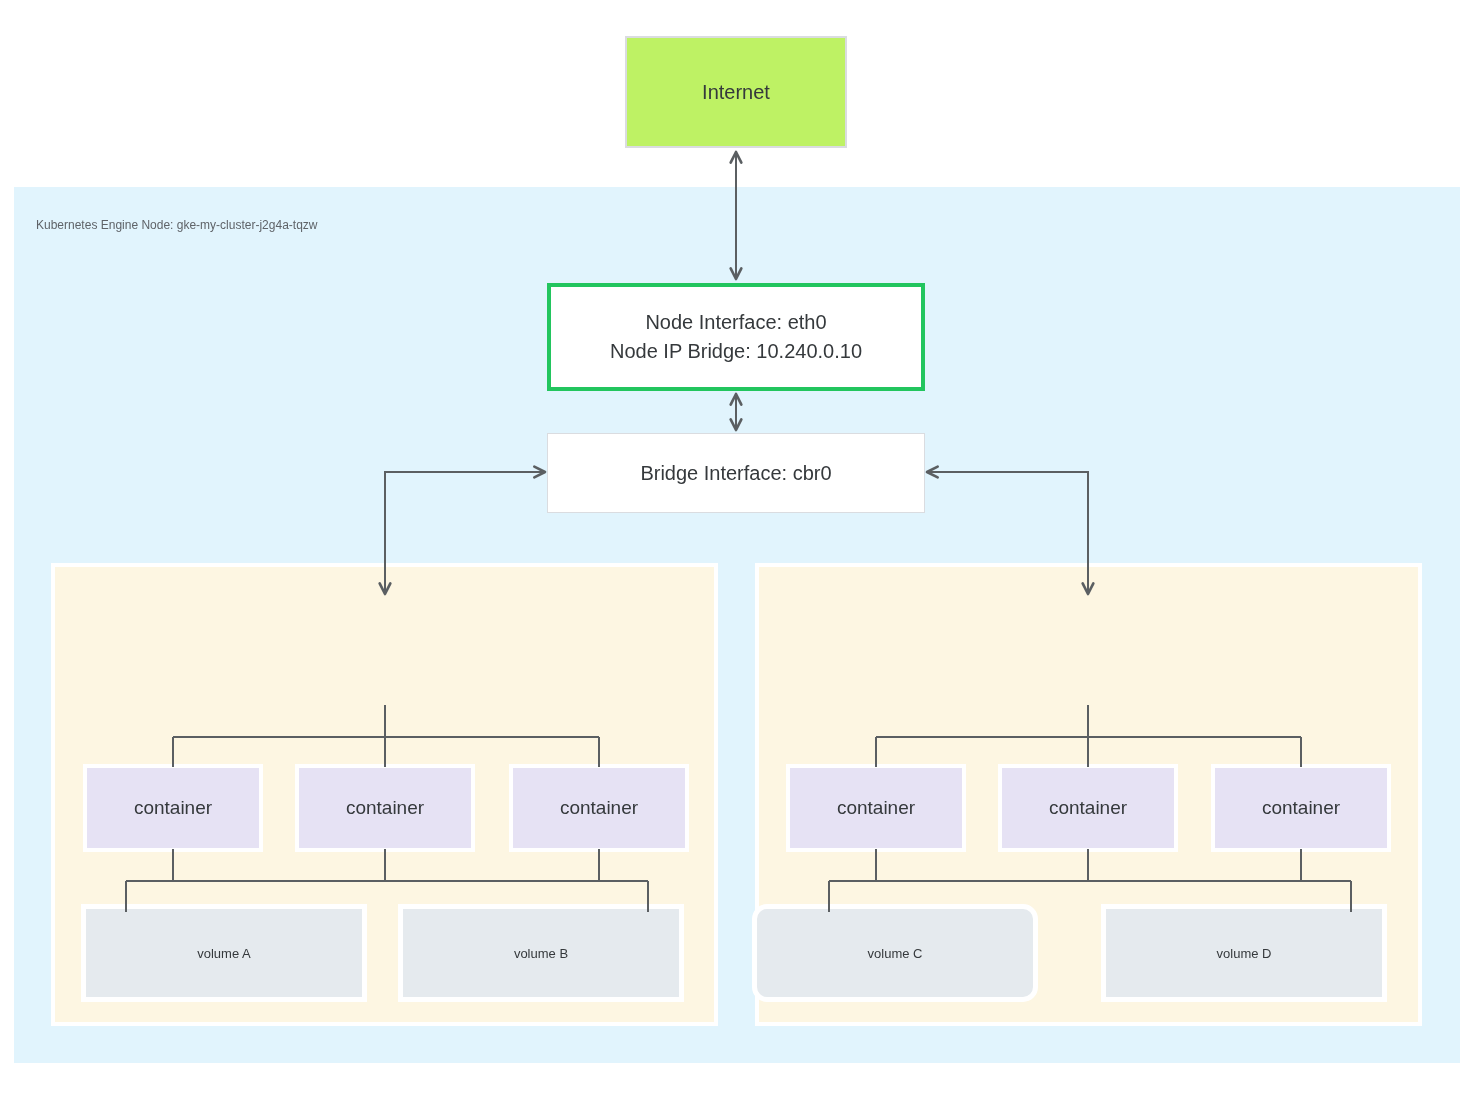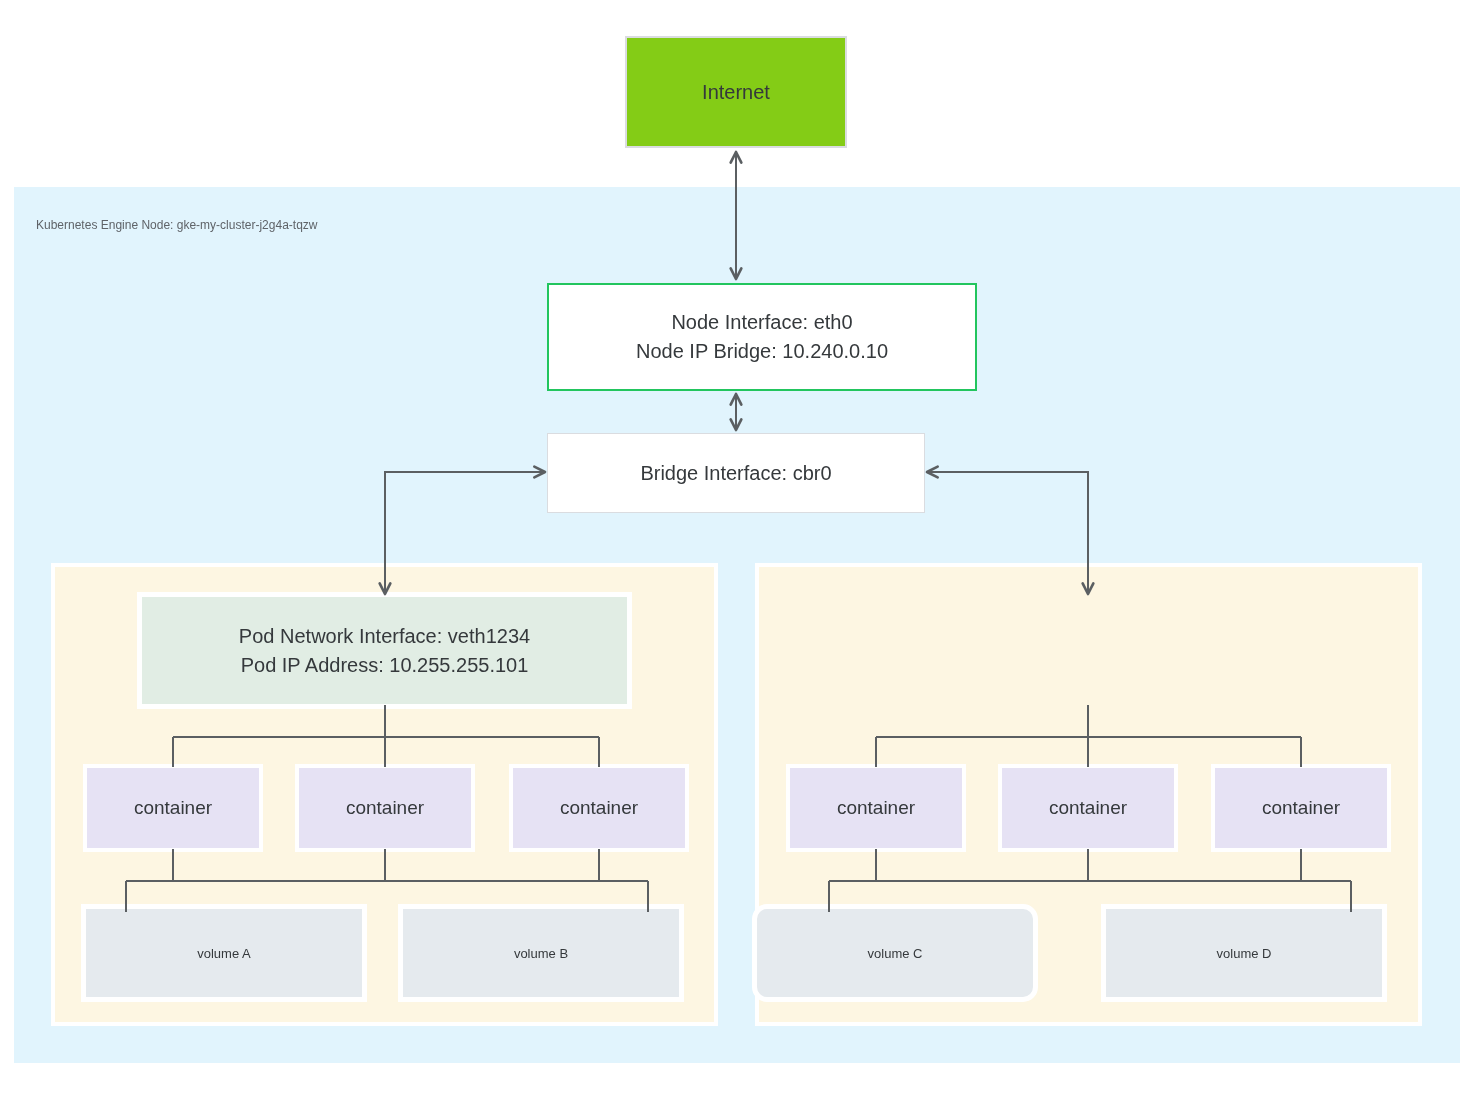--- a/index.html
+++ b/index.html
@@ -21,38 +21,38 @@
     box-sizing: border-box;
     display: flex;
     flex-direction: column;
     align-items: center;
     justify-content: center;
     text-align: center;
     color: #35393c;
   }
   .internet-box {
     left: 625px; top: 36px; width: 222px; height: 112px;
-    background: #84cc16;
+    background: #bef264;
     border: 2px solid #dadce0;
     font-size: 20px;
   }
   .cluster-region {
     left: 14px; top: 187px; width: 1446px; height: 876px;
     background: #e1f4fd;
   }
   .cluster-label {
     left: 36px; top: 218px;
     font-size: 12px;
     color: #5f6368;
     white-space: nowrap;
   }
   .node-box {
-    left: 547px; top: 283px; width: 430px; height: 108px;
+    left: 547px; top: 283px; width: 378px; height: 108px;
     background: #ffffff;
-    border: 2px solid #22c55e;
+    border: 4px solid #22c55e;
     font-size: 20px;
     line-height: 29px;
   }
   .bridge-box {
     left: 547px; top: 433px; width: 378px; height: 80px;
     background: #ffffff;
     border: 1px solid #dadce0;
     font-size: 20px;
   }
   .pod {
@@ -114,24 +114,20 @@
   <div class="box node-box">
     <span>Node Interface: eth0</span>
     <span>Node IP Bridge: 10.240.0.10</span>
   </div>
 
   <div class="box bridge-box">
     <span>Bridge Interface: cbr0</span>
   </div>
 
   <div class="box pod pod-1"></div>
-  <div class="box veth-box veth-1">
-    <span>Pod Network Interface: veth1234</span>
-    <span>Pod IP Address: 10.255.255.101</span>
-  </div>
   <div class="box container-box c1">container</div>
   <div class="box container-box c2">container</div>
   <div class="box container-box c3">container</div>
   <div class="box volume-box vA">volume A</div>
   <div class="box volume-box vB">volume B</div>
 
   <div class="box pod pod-2"></div>
   <div class="box container-box c4">container</div>
   <div class="box container-box c5">container</div>
   <div class="box container-box c6">container</div>

